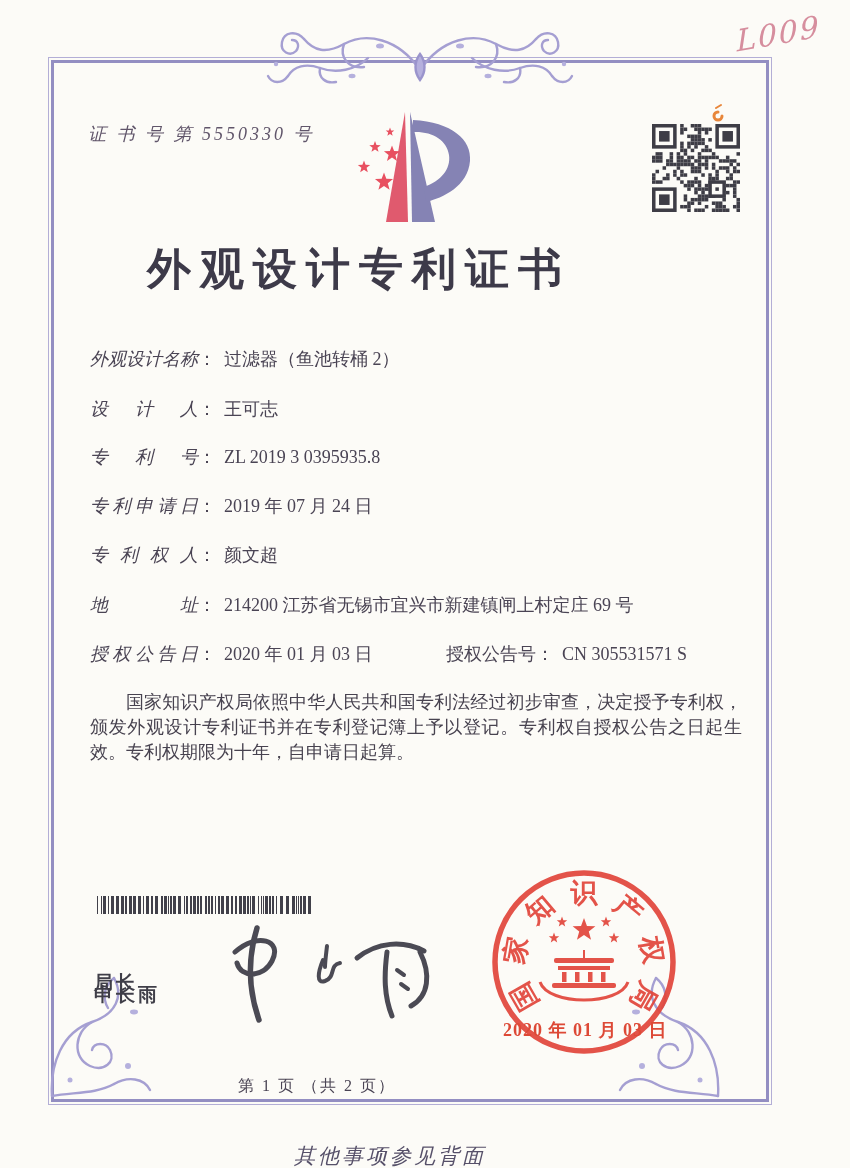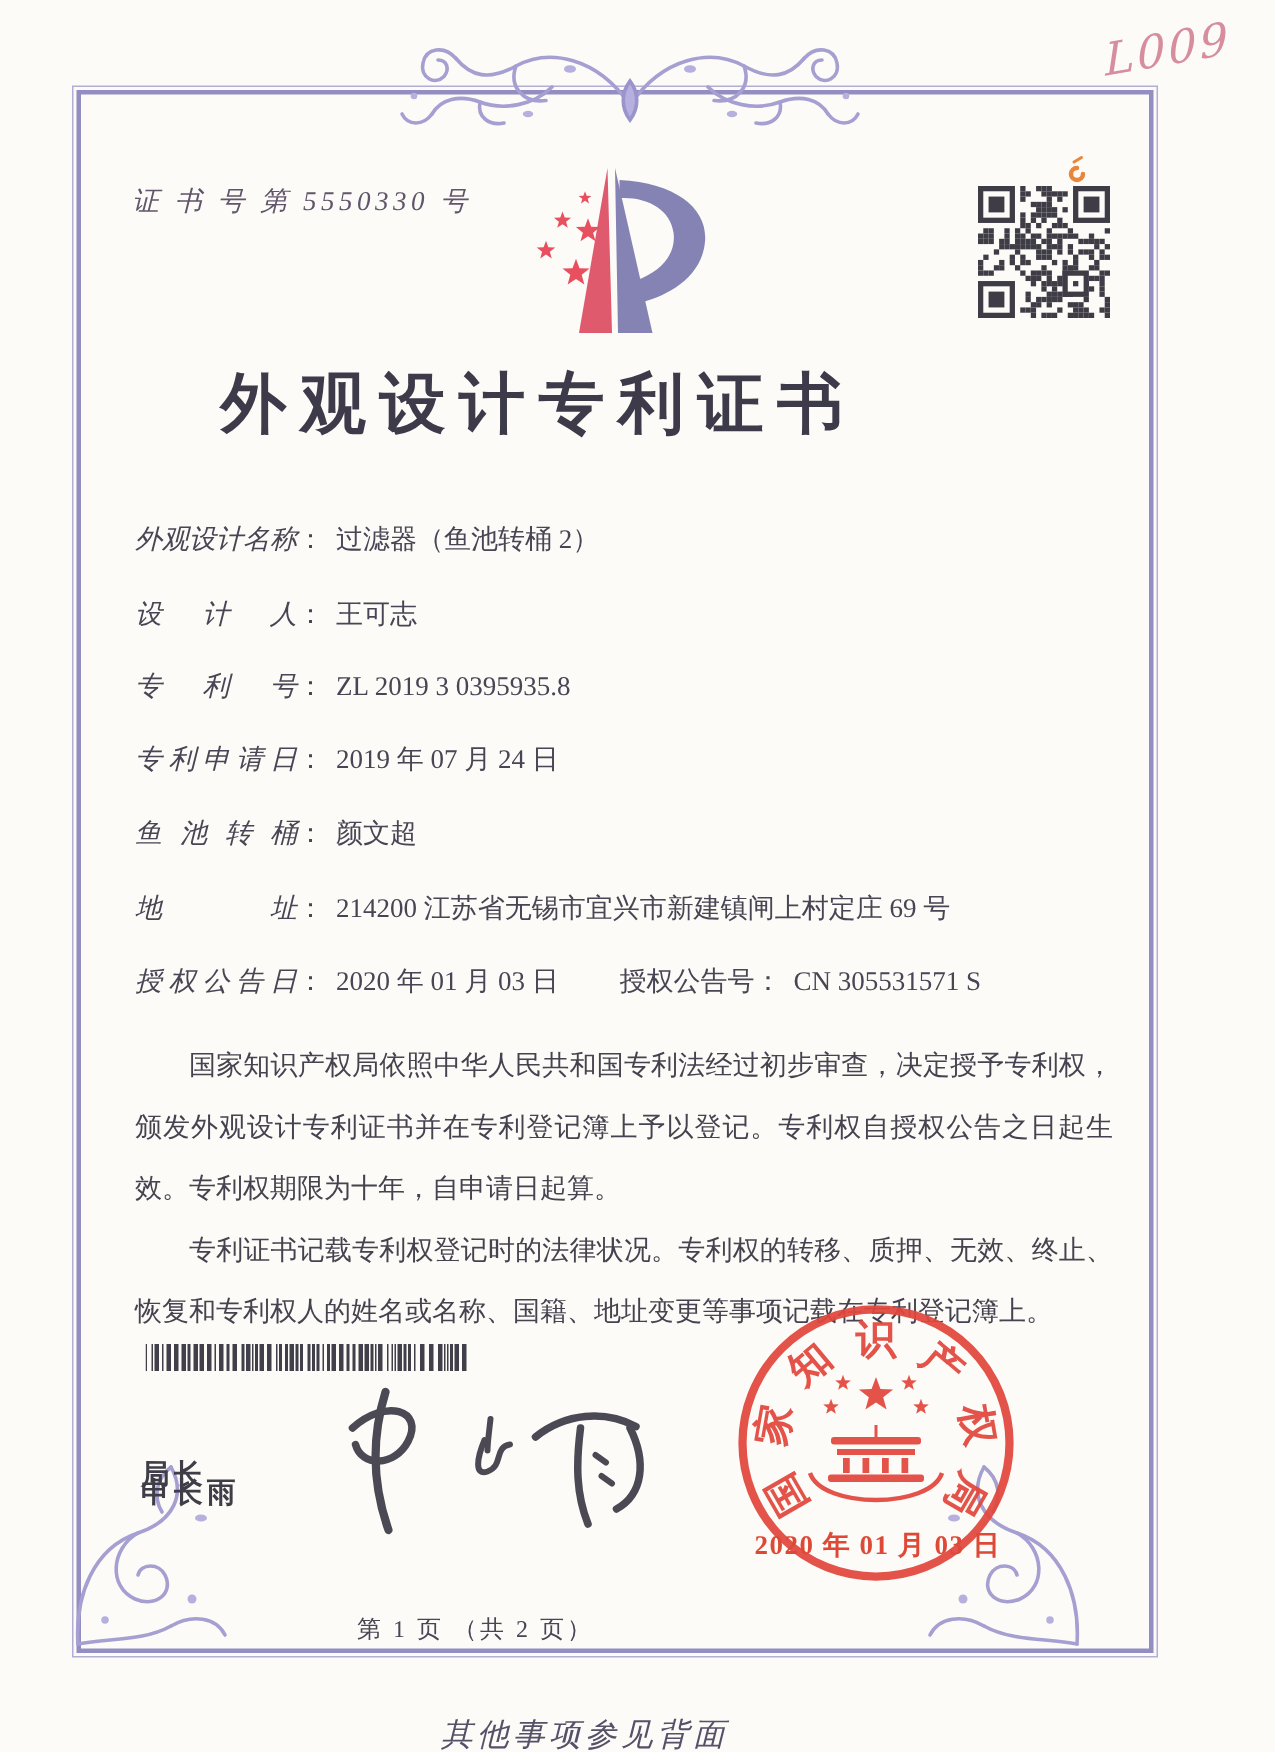--- a/index.html
+++ b/index.html
@@ -26,23 +26,23 @@
   .logo{position:absolute;left:338px;top:98px;width:162px;height:140px;}
   .qr{position:absolute;left:652px;top:124px;width:88px;height:88px;}
   .orange-mark{position:absolute;left:708px;top:102px;width:20px;height:20px;}
   .title{
     position:absolute;left:48px;top:240px;width:622px;margin:0;text-align:center;
     font-size:44px;font-weight:bold;letter-spacing:9px;color:#3d3a49;
   }
   .frow{position:absolute;left:90px;font-size:18px;white-space:nowrap;color:#4a4454;}
   .flabel{display:inline-block;width:108px;text-align:justify;text-align-last:justify;font-style:italic;}
   .fcolon{margin-right:8px;}
-  .frow2{position:absolute;left:413px;font-size:18px;white-space:nowrap;color:#4a4454;}
+  .frow2{position:absolute;left:446px;font-size:18px;white-space:nowrap;color:#4a4454;}
   .body-text{
-    position:absolute;left:90px;top:690px;width:652px;font-size:18px;line-height:41px;
+    position:absolute;left:90px;top:690px;width:652px;font-size:18px;line-height:25px;
     text-align:justify;color:#47424f;
   }
   .body-text p{margin:0;text-indent:2em;}
   .barcode{position:absolute;left:97px;top:896px;width:216px;height:18px;}
   .director{position:absolute;left:94px;font-family:"Liberation Sans","DejaVu Sans",sans-serif;
     font-weight:bold;font-size:19px;letter-spacing:3px;color:#3f3e48;}
   .director-title{top:946px;margin-top:24px;}
   .director-name{top:982px;}
   .signature{position:absolute;left:205px;top:906px;width:240px;height:128px;}
   .seal{position:absolute;left:488px;top:866px;width:192px;height:192px;opacity:.93;}
@@ -372,35 +372,34 @@
   <div class="frow" style="top:397px">
     <span class="flabel">设计人</span><span class="fcolon">：</span><span>王可志</span>
   </div>
   <div class="frow" style="top:445px">
     <span class="flabel">专利号</span><span class="fcolon">：</span><span>ZL 2019 3 0395935.8</span>
   </div>
   <div class="frow" style="top:494px">
     <span class="flabel">专利申请日</span><span class="fcolon">：</span><span>2019 年 07 月 24 日</span>
   </div>
   <div class="frow" style="top:543px">
-    <span class="flabel">鱼池转桶</span><span class="fcolon">：</span><span>颜文超</span>
+    <span class="flabel">专利权人</span><span class="fcolon">：</span><span>颜文超</span>
   </div>
   <div class="frow" style="top:593px">
     <span class="flabel">地址</span><span class="fcolon">：</span><span>214200 江苏省无锡市宜兴市新建镇闸上村定庄 69 号</span>
   </div>
   <div class="frow" style="top:642px">
     <span class="flabel">授权公告日</span><span class="fcolon">：</span><span>2020 年 01 月 03 日</span>
   </div>
   <div class="frow2" style="top:642px">
     <span>授权公告号</span><span class="fcolon">：</span><span>CN 305531571 S</span>
   </div>
 
   <div class="body-text">
     <p>国家知识产权局依照中华人民共和国专利法经过初步审查，决定授予专利权，颁发外观设计专利证书并在专利登记簿上予以登记。专利权自授权公告之日起生效。专利权期限为十年，自申请日起算。</p>
-    <p>专利证书记载专利权登记时的法律状况。专利权的转移、质押、无效、终止、恢复和专利权人的姓名或名称、国籍、地址变更等事项记载在专利登记簿上。</p>
   </div>
 
   <svg class="barcode" id="barcode-svg" viewBox="0 0 216 18" preserveAspectRatio="none">
       <rect x="0" y="0" width="1" height="18" fill="#41404a"></rect>
       <rect x="4" y="0" width="1" height="18" fill="#41404a"></rect>
       <rect x="6" y="0" width="3" height="18" fill="#41404a"></rect>
       <rect x="11" y="0" width="1" height="18" fill="#41404a"></rect>
       <rect x="14" y="0" width="3" height="18" fill="#41404a"></rect>
       <rect x="19" y="0" width="3" height="18" fill="#41404a"></rect>
       <rect x="24" y="0" width="3" height="18" fill="#41404a"></rect>

